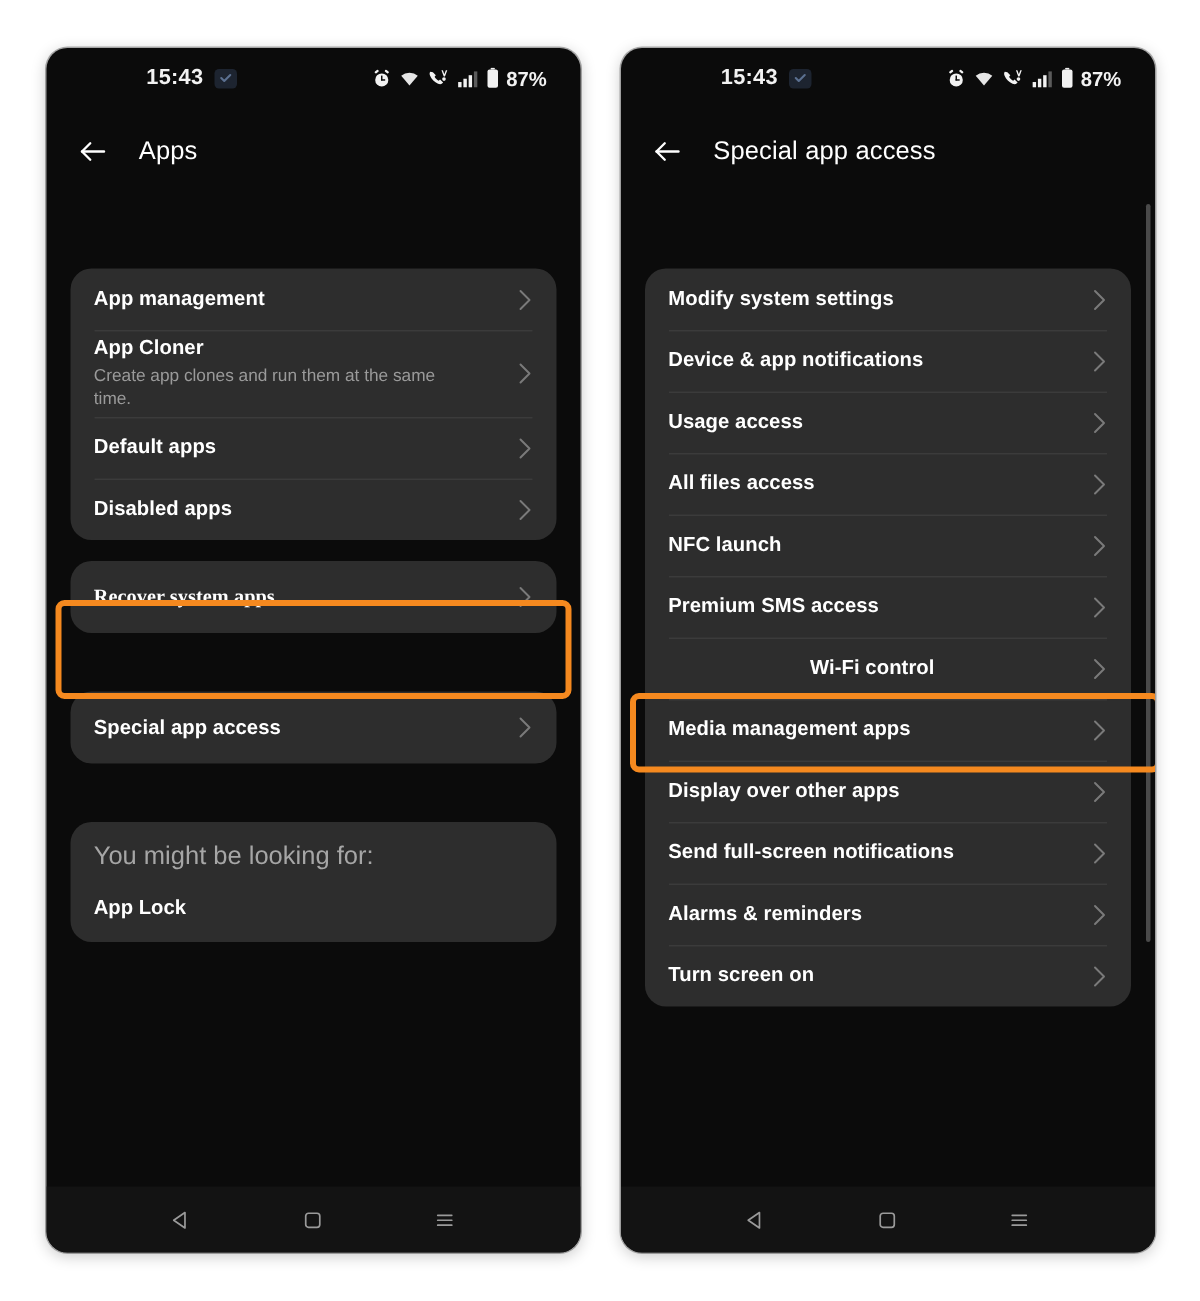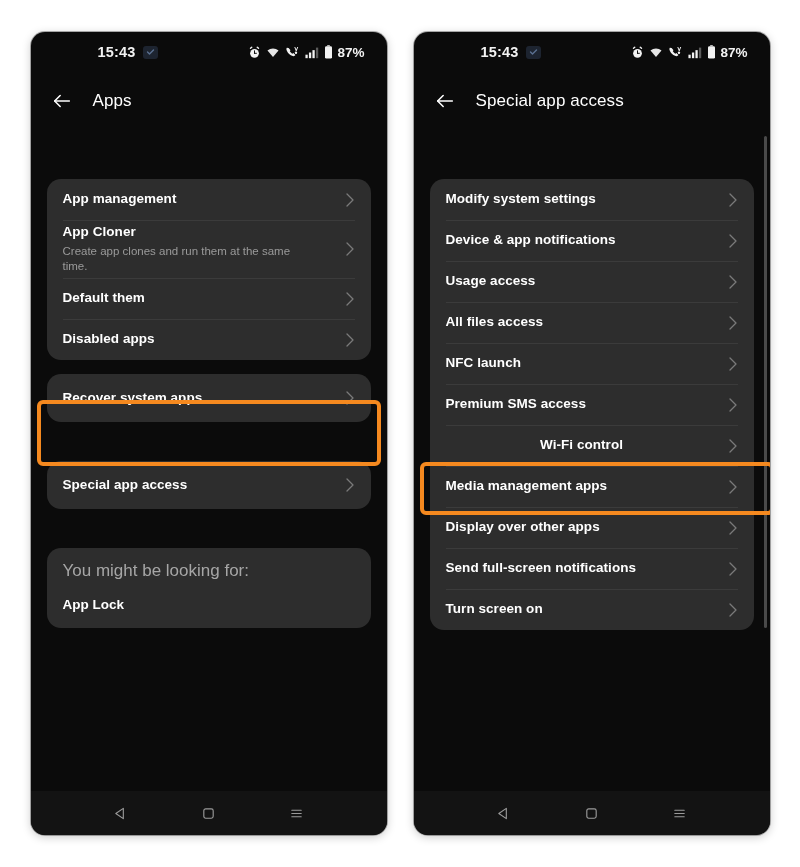--- a/index.html
+++ b/index.html
@@ -271,42 +271,42 @@
             <div class="row-sub">Create app clones and run them at the same time.</div>
           </div>
           <span class="chev">
             <svg width="10" height="16" viewBox="0 0 10 16" fill="none" stroke="#b9b9b9" stroke-width="1.3" stroke-linecap="round" stroke-linejoin="round">
                 <path d="M2 2 L8 8 L2 14"></path>
               </svg>
           </span>
         </div>
         <div class="row">
           <div class="row-text">
-            <div class="row-title">Default them</div>
+            <div class="row-title">Default apps</div>
           </div>
           <span class="chev">
             <svg width="10" height="16" viewBox="0 0 10 16" fill="none" stroke="#b9b9b9" stroke-width="1.3" stroke-linecap="round" stroke-linejoin="round">
                 <path d="M2 2 L8 8 L2 14"></path>
               </svg>
           </span>
         </div>
         <div class="row">
           <div class="row-text">
             <div class="row-title">Disabled apps</div>
           </div>
           <span class="chev">
             <svg width="10" height="16" viewBox="0 0 10 16" fill="none" stroke="#b9b9b9" stroke-width="1.3" stroke-linecap="round" stroke-linejoin="round">
                 <path d="M2 2 L8 8 L2 14"></path>
               </svg>
           </span>
         </div>
       </div>
 
       <div class="card" style="margin-top:14px;margin-bottom:26px;">
-        <div class="row" style="min-height:48px;">
+        <div class="row" style="min-height:48px;font-family:Liberation Serif, serif;">
           <div class="row-text">
             <div class="row-title">Recover system apps</div>
           </div>
           <span class="chev">
             <svg width="10" height="16" viewBox="0 0 10 16" fill="none" stroke="#b9b9b9" stroke-width="1.3" stroke-linecap="round" stroke-linejoin="round">
                 <path d="M2 2 L8 8 L2 14"></path>
               </svg>
           </span>
         </div>
       </div>
@@ -491,20 +491,28 @@
           <div class="row" style="min-height: 41px;">
             <div class="row-text">
               <div class="row-title">Send full-screen notifications</div>
             </div>
             <span class="chev"><svg width="10" height="16" viewBox="0 0 10 16" fill="none" stroke="#b9b9b9" stroke-width="1.3" stroke-linecap="round" stroke-linejoin="round">
                 <path d="M2 2 L8 8 L2 14"></path>
               </svg></span>
           </div>
           <div class="row" style="min-height: 41px;">
             <div class="row-text">
+              <div class="row-title">Alarms &amp; reminders</div>
+            </div>
+            <span class="chev"><svg width="10" height="16" viewBox="0 0 10 16" fill="none" stroke="#b9b9b9" stroke-width="1.3" stroke-linecap="round" stroke-linejoin="round">
+                <path d="M2 2 L8 8 L2 14"></path>
+              </svg></span>
+          </div>
+          <div class="row" style="min-height: 41px;">
+            <div class="row-text">
               <div class="row-title">Turn screen on</div>
             </div>
             <span class="chev"><svg width="10" height="16" viewBox="0 0 10 16" fill="none" stroke="#b9b9b9" stroke-width="1.3" stroke-linecap="round" stroke-linejoin="round">
                 <path d="M2 2 L8 8 L2 14"></path>
               </svg></span>
           </div>
         </div>
       <div class="scrollbar"></div>
       <div class="hl" id="hl-right" style="border-color: rgb(245, 137, 31); top: 332px; height: 53px; left: 6px; right: -4px;"></div>
     </div>

